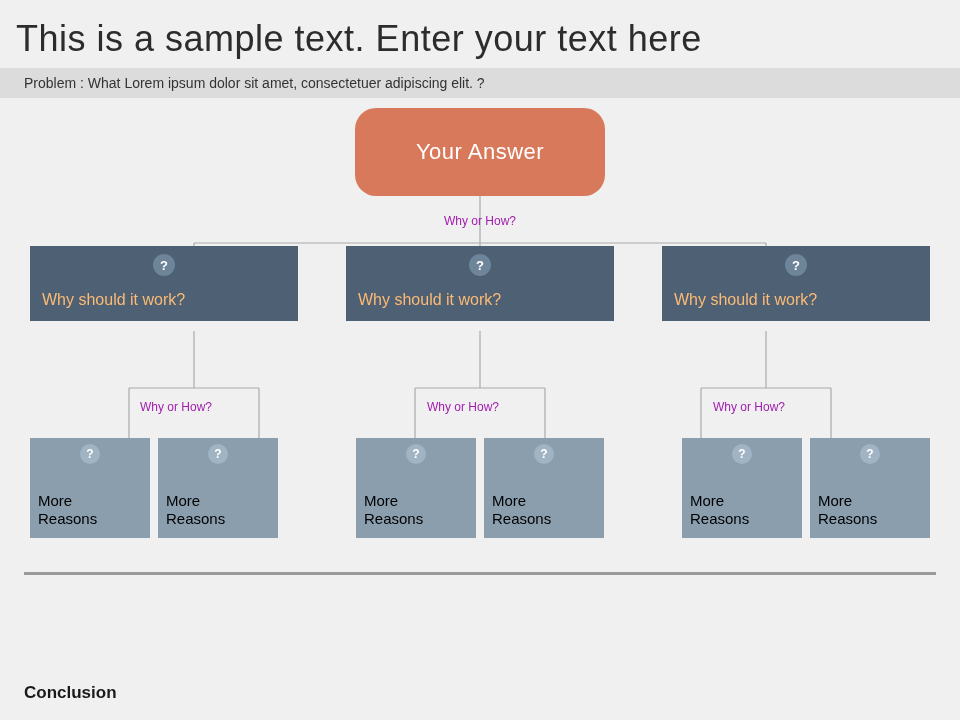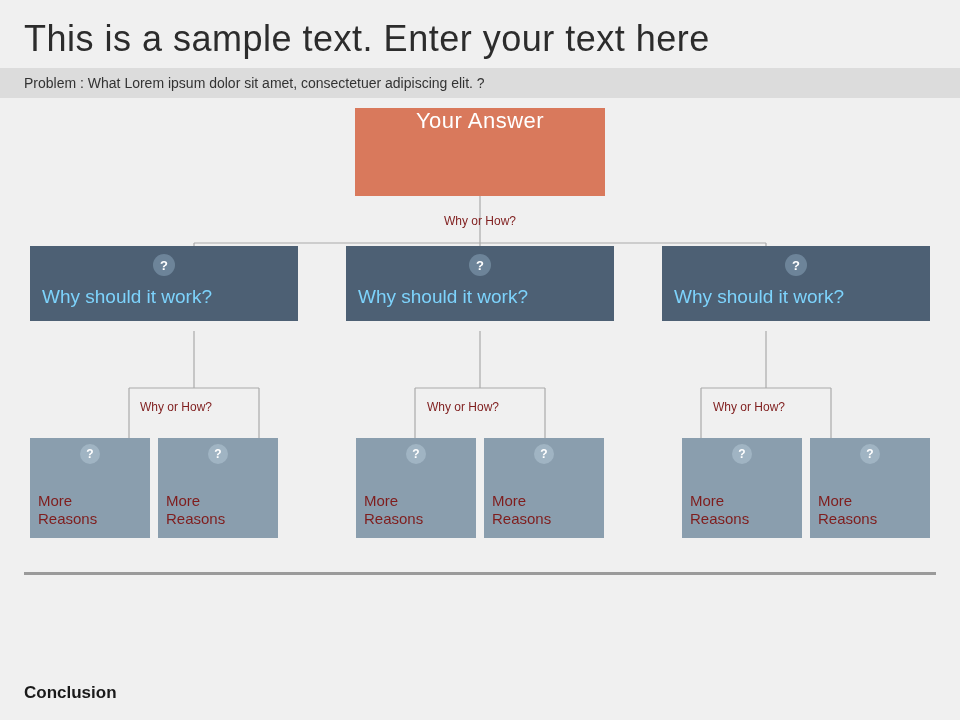--- a/index.html
+++ b/index.html
@@ -14,21 +14,21 @@
     .page {
       width: 960px;
       height: 720px;
       background: #f0f0f0;
       display: flex;
       flex-direction: column;
     }
 
     .header {
       background: #f0f0f0;
-      padding: 18px 24px 8px 24px;
+      padding: 18px 24px 8px 16px;
     }
 
     .title {
       font-size: 36px;
       font-weight: 300;
       color: #2c2c2c;
       letter-spacing: 0.5px;
     }
 
     .problem-bar {
@@ -51,26 +51,27 @@
     
     .root-node {
       position: absolute;
       left: 50%;
       transform: translateX(-50%);
       top: 10px;
       width: 250px;
       height: 88px;
       background: #d9795c;
       display: flex;
-      align-items: flex-start;
+      align-items: center;
       justify-content: center;
       font-size: 22px;
       color: #fff;
       font-weight: 400;
       letter-spacing: 0.5px;
+      border-radius: 21px;
     }
 
     
     .connectors-svg {
       position: absolute;
       top: 0;
       left: 0;
       width: 100%;
       height: 100%;
       pointer-events: none;
@@ -111,31 +112,31 @@
       border-radius: 50%;
       display: flex;
       align-items: center;
       justify-content: center;
       color: #fff;
       font-size: 13px;
       font-weight: 700;
     }
 
     .l1-node .node-text {
-      font-size: 19px;
+      font-size: 16px;
       font-weight: 400;
-      color: #7dd3fc;
+      color: #fdba74;
       line-height: 1.2;
     }
 
     
     .why-label {
       position: absolute;
       font-size: 12px;
-      color: #7f1d1d;
+      color: #a21caf;
       white-space: nowrap;
     }
 
     
     .level2-container {
       position: absolute;
       top: 340px;
       left: 0;
       right: 0;
       display: flex;
@@ -167,21 +168,21 @@
       transform: translateX(-50%);
       width: 20px;
       height: 20px;
       background: #a0b4c3;
       font-size: 12px;
     }
 
     .l2-node .node-text {
       font-size: 15px;
       font-weight: 400;
-      color: #7f1d1d;
+      color: #000000;
       line-height: 1.2;
     }
 
     .divider-line {
       position: absolute;
       bottom: 68px;
       left: 24px;
       right: 24px;
       height: 3px;
       background: #9a9a9a;

